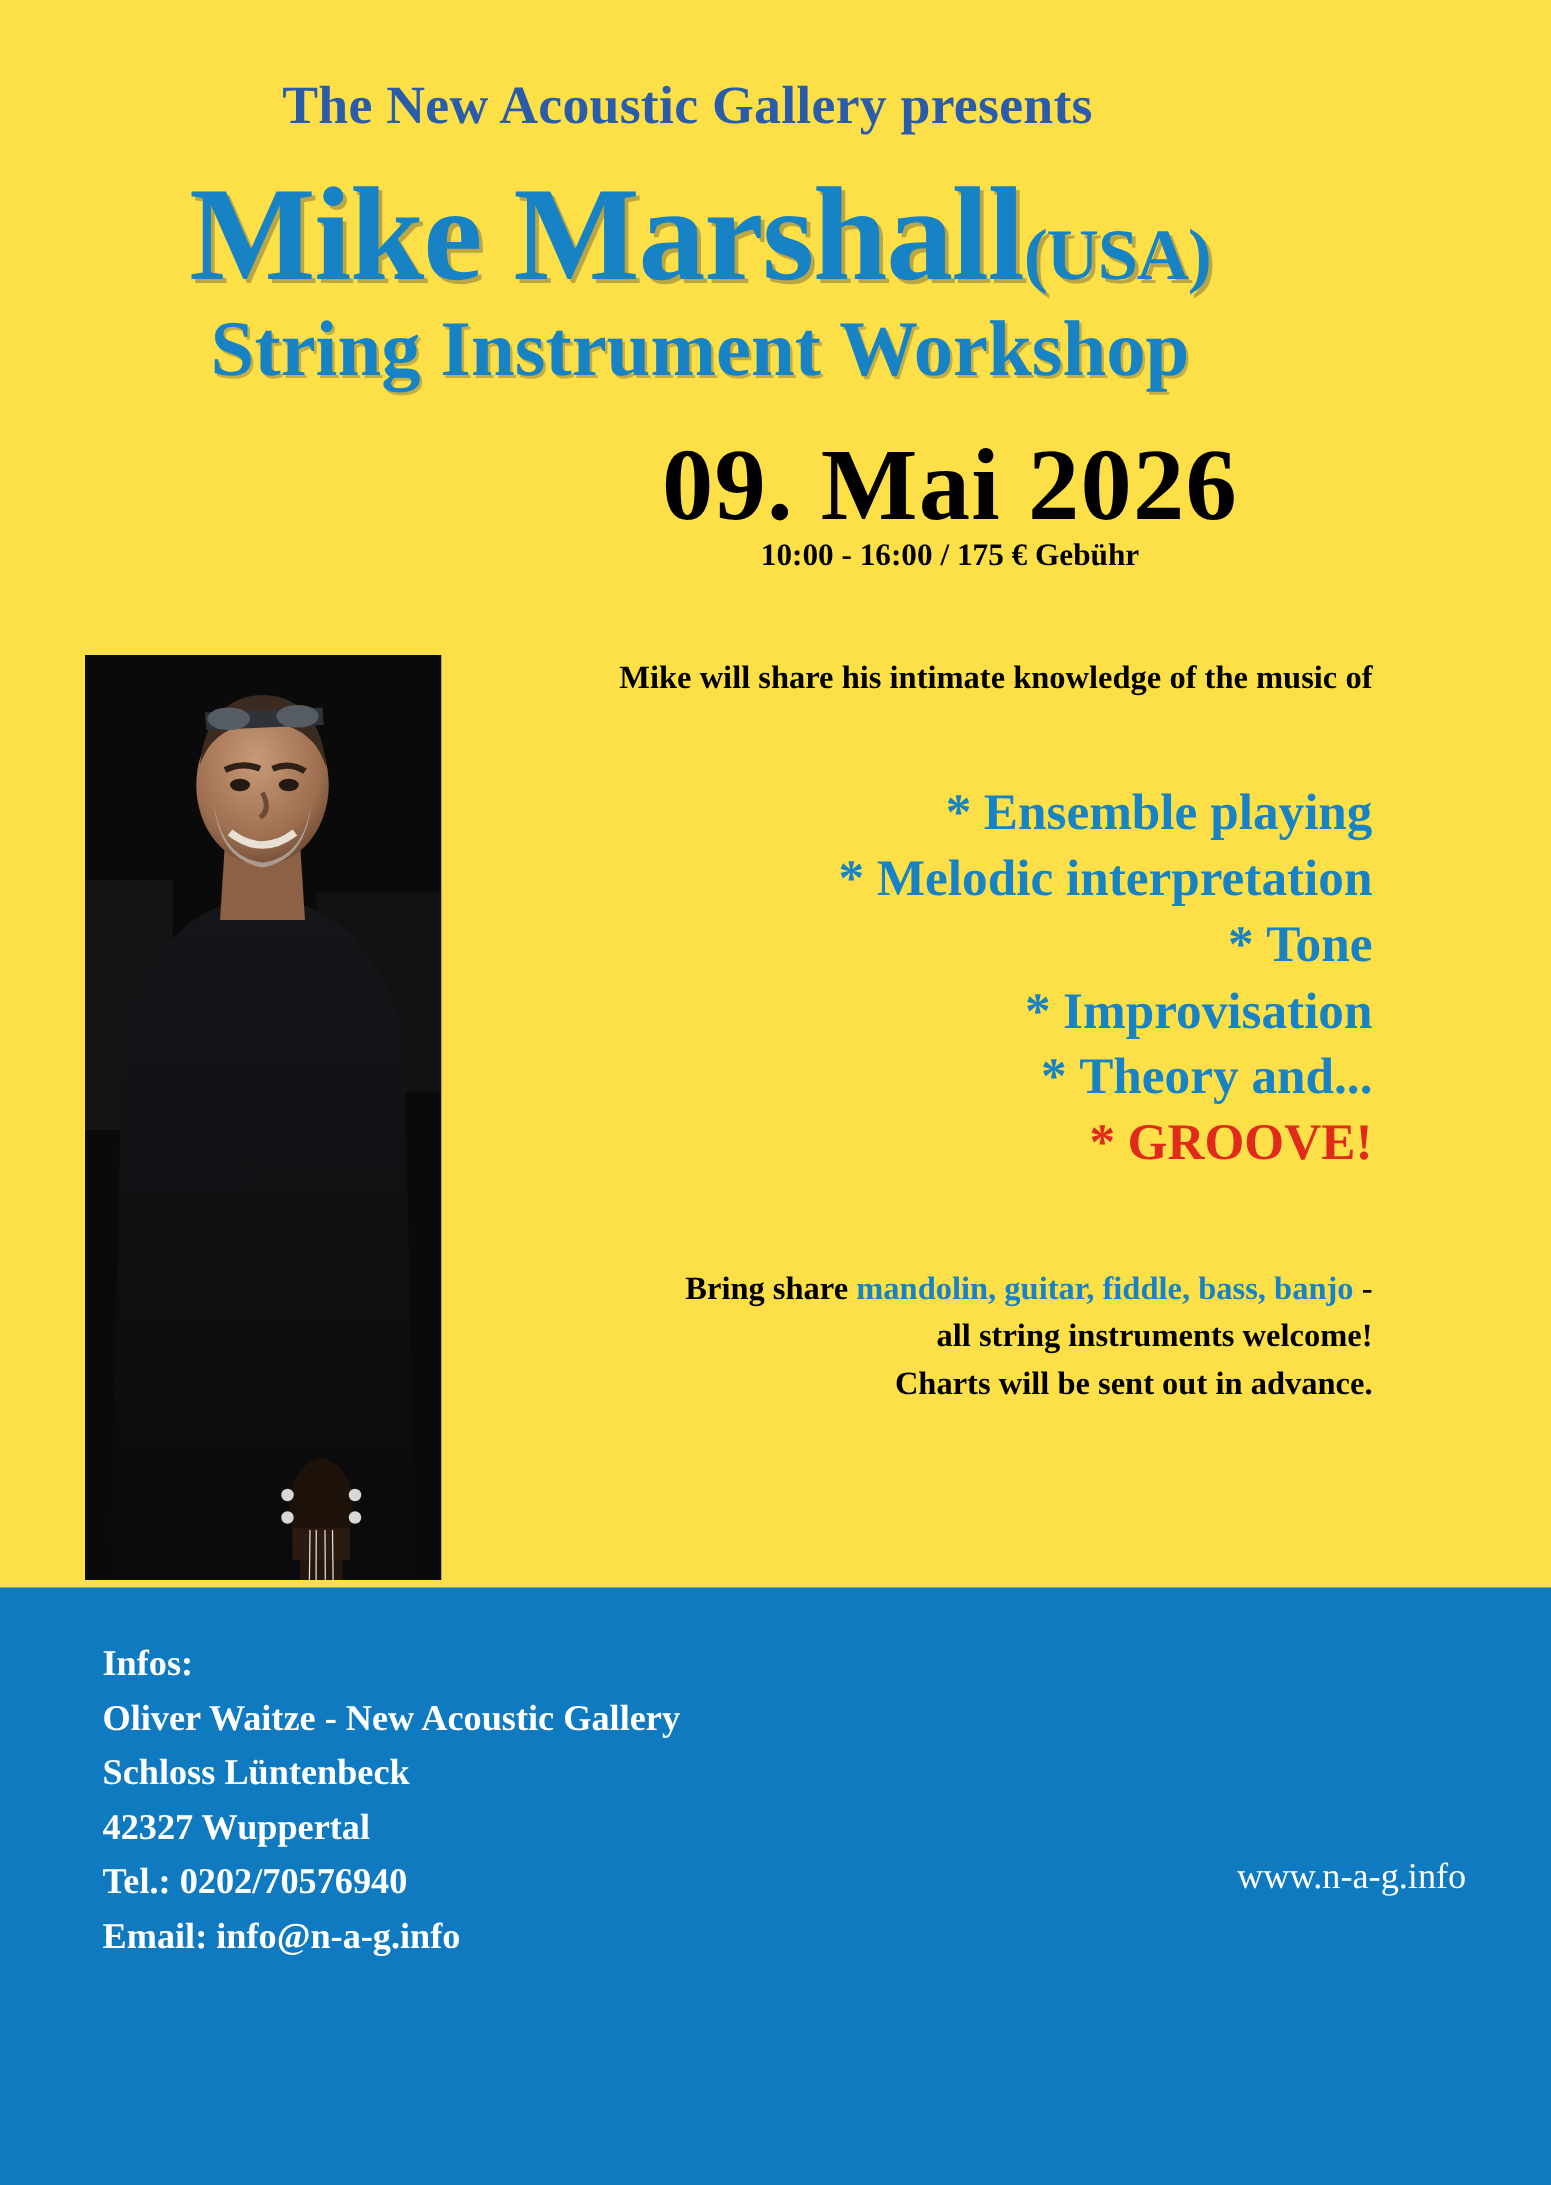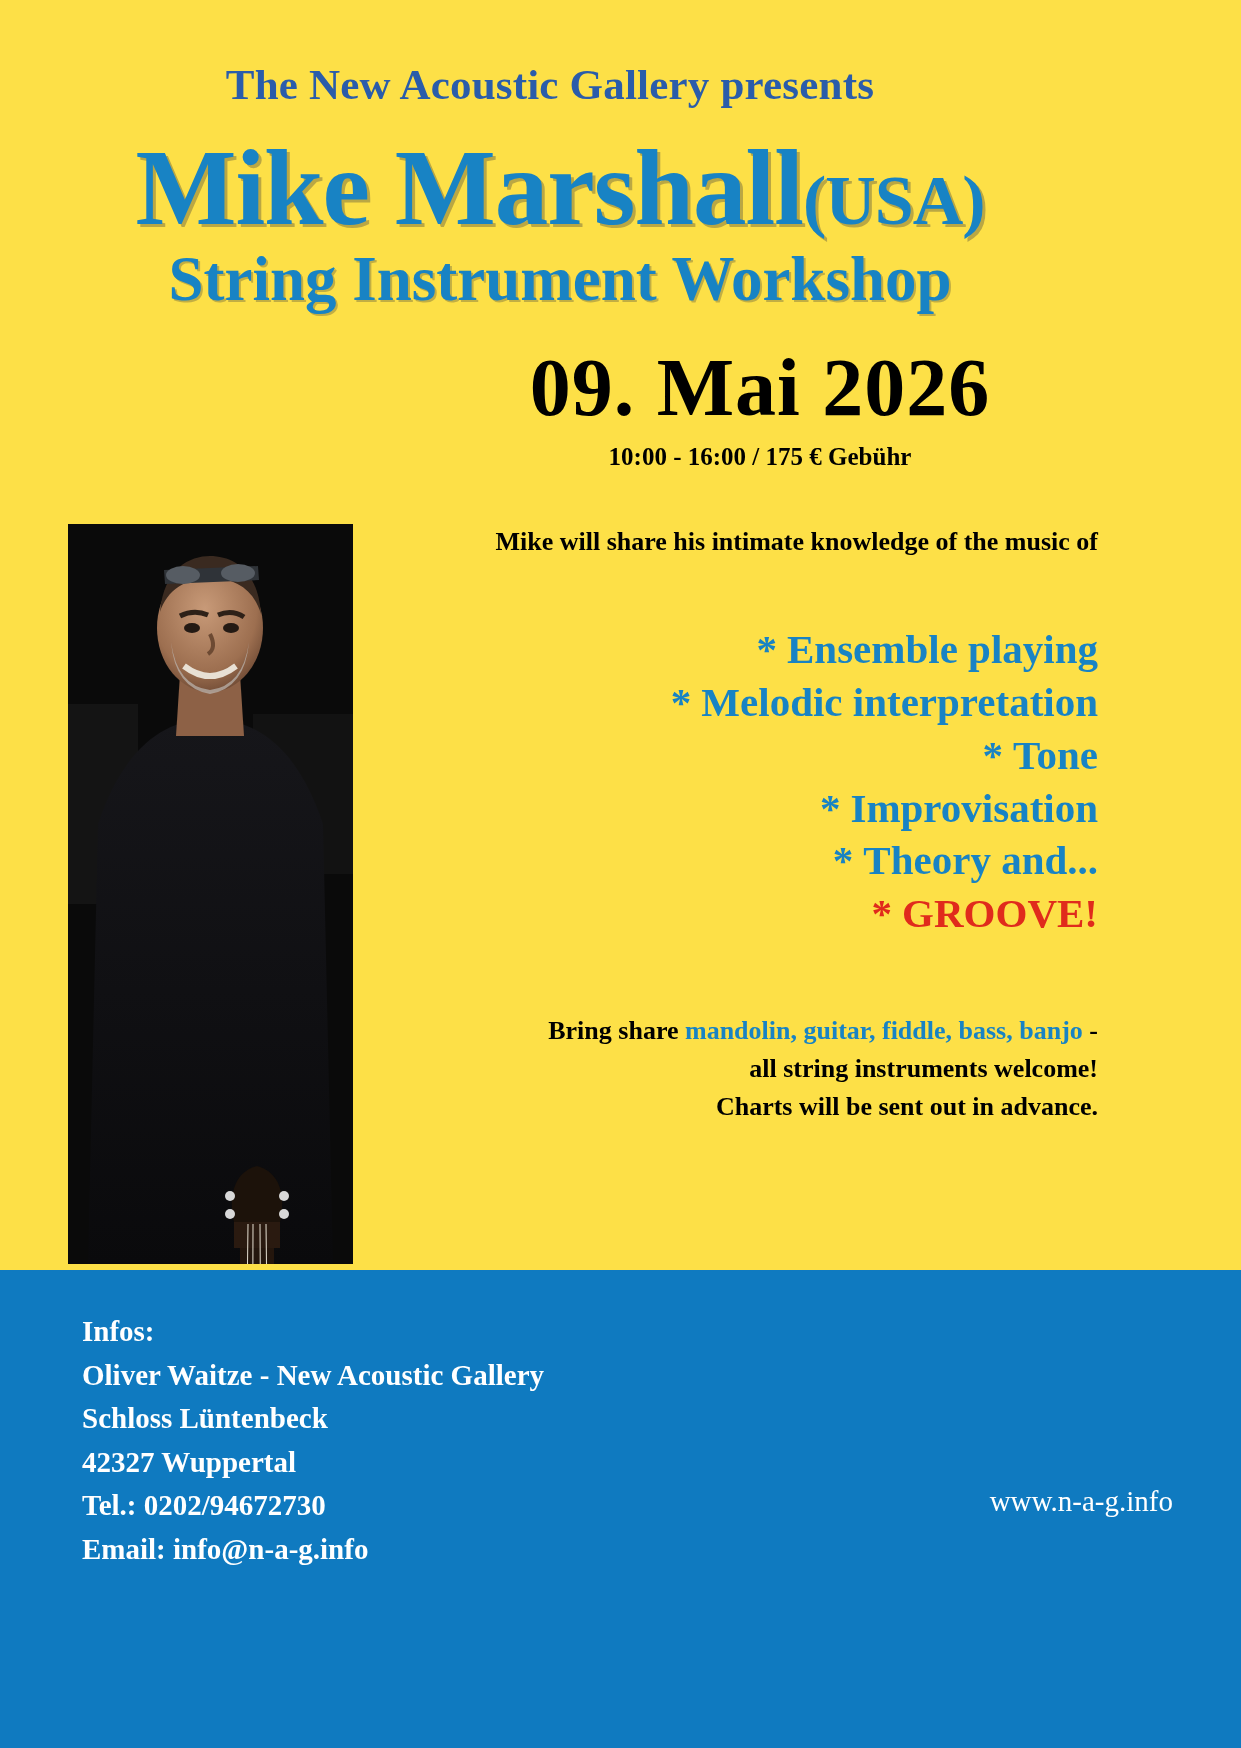--- a/index.html
+++ b/index.html
@@ -23,42 +23,42 @@
     text-align:center;
     white-space:nowrap;
     line-height:1.0;
   }
   .name-main {
     font-size:107px; font-weight:bold; color:#1883c4;
     text-shadow:3px 3px 0 rgba(60,60,60,.35);
     letter-spacing:-1px;
   }
   .name-usa {
-    font-size:70px; font-weight:bold; color:#1883c4;
+    font-size:58px; font-weight:bold; color:#1883c4;
     text-shadow:3px 3px 0 rgba(60,60,60,.35);
     letter-spacing:-1px;
   }
   .subtitle {
     text-align:center;
     font-size:63px; font-weight:bold; color:#1883c4;
     text-shadow:2px 2px 0 rgba(60,60,60,.3);
     line-height:1.05;
     margin-top:4px;
     white-space:nowrap;
   }
 
   
   .date-block { position:absolute; left:460px; top:345px; width:600px; text-align:center; }
   .date-main {
     font-size:82px; font-weight:bold; color:#000;
     line-height:1.05; white-space:nowrap; letter-spacing:1px;
   }
   .date-sub {
     font-size:25px; font-weight:bold; color:#000;
-    margin-top:12px; white-space:nowrap;
+    margin-top:0; white-space:nowrap;
   }
 
   
   .photo {
     position:absolute; left:68px; top:524px;
     width:285px; height:740px;
     background:#000; overflow:hidden;
   }
   .photo svg { display:block; }
 
@@ -252,19 +252,19 @@
       <div class="bring-line">Charts will be sent out in advance.</div>
     </div>
   </div>
 
   <div class="footer">
     <div class="footer-info">
       <div class="footer-line">Infos:</div>
       <div class="footer-line">Oliver Waitze - New Acoustic Gallery</div>
       <div class="footer-line">Schloss Lüntenbeck</div>
       <div class="footer-line">42327 Wuppertal</div>
-      <div class="footer-line">Tel.: 0202/94672730</div>
+      <div class="footer-line">Tel.: 0202/70576940</div>
       <div class="footer-line">Email: info@n-a-g.info</div>
     </div>
     <div class="footer-web">www.n-a-g.info</div>
   </div>
 
 </div>
 
 </body></html>

